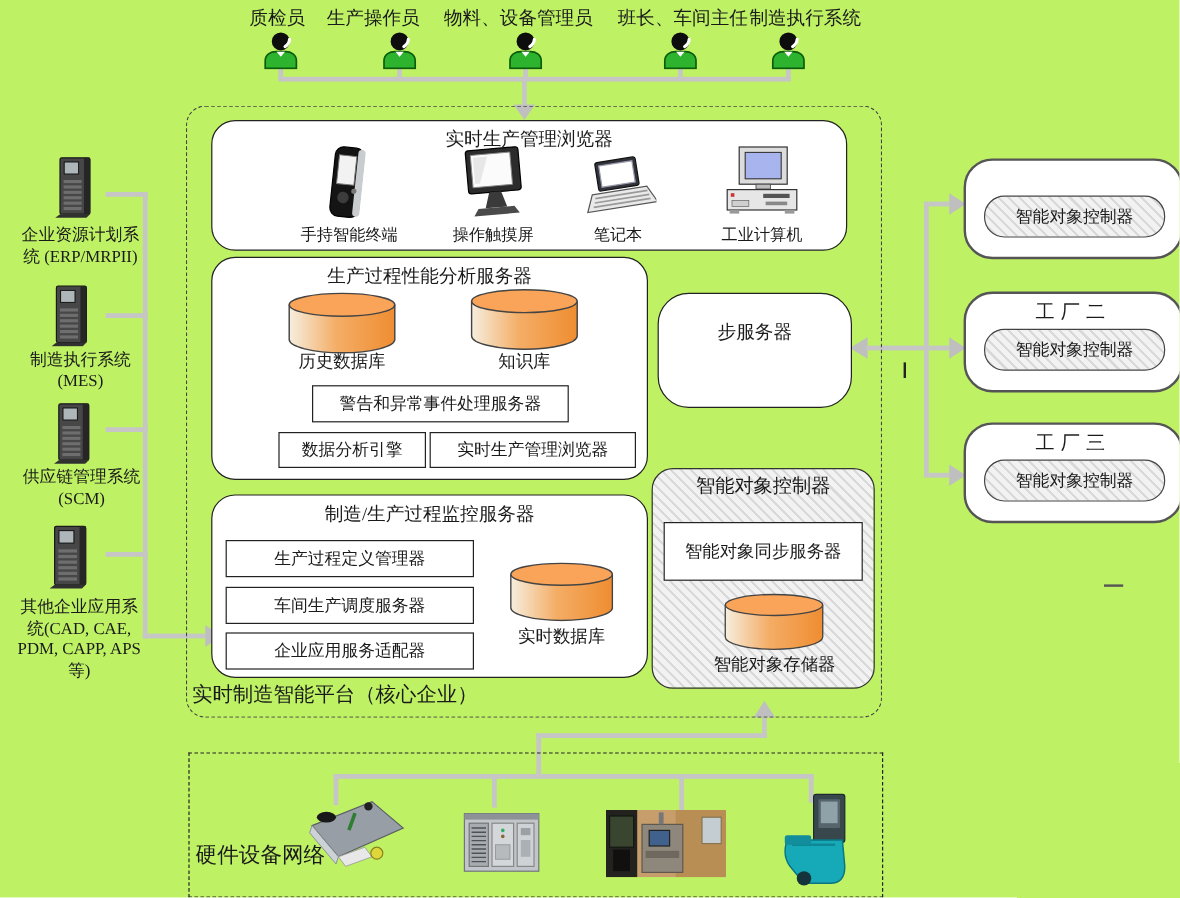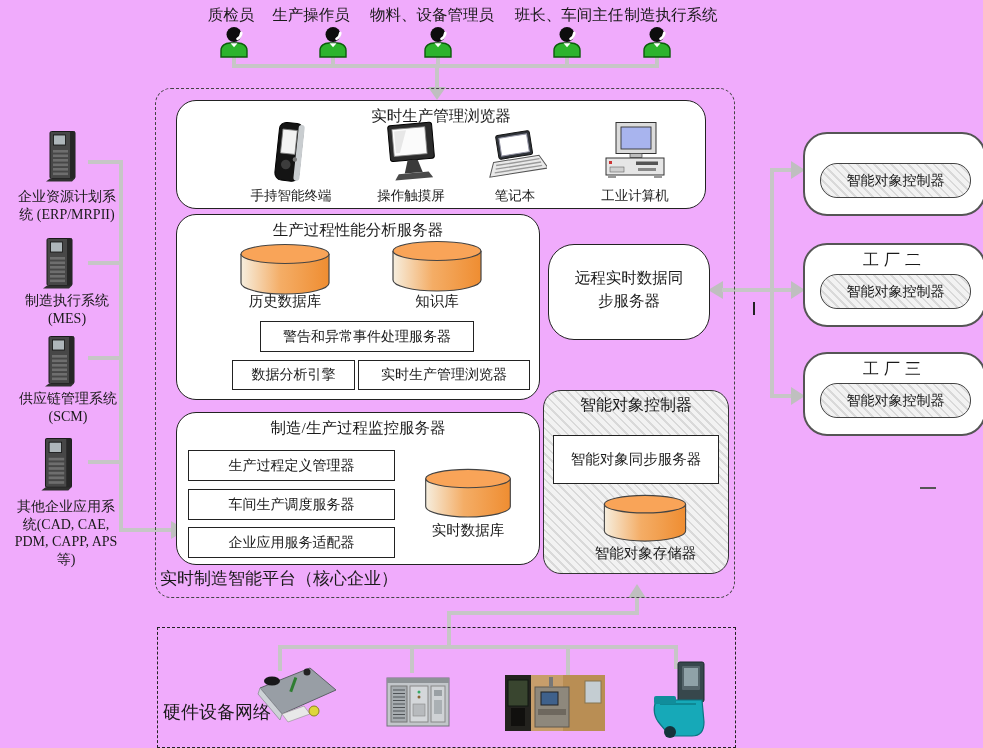--- a/index.html
+++ b/index.html
@@ -1,16 +1,16 @@
 <!DOCTYPE html>
 <html><head>
 <meta charset="utf-8">
 <style>
   html,body{margin:0;padding:0;background:#fff;}
-  #canvas{position:relative;width:983px;height:748px;background:#f0abfc;overflow:hidden;
+  #canvas{position:relative;width:983px;height:748px;background:#bef264;overflow:hidden;
           font-family:"Liberation Serif","DejaVu Serif",serif;color:#1a1a1a;}
   .abs{position:absolute;}
   .ln{position:absolute;background:#c6c6c6;}
   .arr{position:absolute;width:0;height:0;}
   .rbox{position:absolute;background:#fff;border:1.4px solid #222;border-radius:20px;}
   .sqbox{position:absolute;background:#fff;border:1.3px solid #222;display:flex;align-items:center;justify-content:center;font-size:14px;text-align:center;}
   .box-title{position:absolute;left:0;right:0;top:5px;text-align:center;font-size:15.5px;}
   .hatch{background:repeating-linear-gradient(45deg,#d9d9d9 0px,#d9d9d9 1.8px,#f2f2f2 1.8px,#f2f2f2 6px);}
   .cyl-label{position:absolute;text-align:center;font-size:14.5px;}
   .user-label{position:absolute;top:5px;width:160px;text-align:center;font-size:15.5px;}
@@ -272,21 +272,20 @@
   <div class="sqbox" style="left:188px;top:489px;width:205px;height:29px">车间生产调度服务器</div>
   <div class="sqbox" style="left:188px;top:527px;width:205px;height:29px">企业应用服务适配器</div>
   <svg class="abs" style="left:422px;top:468px" width="92" height="50" viewBox="0 0 94 52">
       <path d="M3 11 v29 c0 6 19.7 11 44 11 s44-5 44-11 V11" fill="url(#cylG)" stroke="#444" stroke-width="1.2"></path>
       <ellipse cx="47" cy="11" rx="44" ry="9.5" fill="#f9a458" stroke="#444" stroke-width="1.2"></ellipse>
     </svg>
   <div class="cyl-label" style="left:412px;top:521px;width:112px">实时数据库</div>
 
   <div class="rbox" style="left:548px;top:244px;width:160px;height:94px;border-radius:26px">
     <div style="position:absolute;left:0;right:0;top:21px;text-align:center;font-size:15.5px;line-height:23px">
-      <div>远程实时数据同</div>
       <div>步服务器</div>
     </div>
   </div>
 
   <div class="abs hatch" style="left:543px;top:390px;width:184px;height:182px;border:1.5px solid #333;border-radius:18px">
     <div class="box-title" style="top:4px;font-size:16px">智能对象控制器</div>
     <div style="position:absolute;left:9px;top:44px;width:164px;height:47px;background:#fff;border:1.3px solid #222;display:flex;align-items:center;justify-content:center;font-size:14.5px">智能对象同步服务器</div>
   </div>
   <svg class="abs" style="left:600px;top:494px" width="90" height="48" viewBox="0 0 94 52">
       <path d="M3 11 v29 c0 6 19.7 11 44 11 s44-5 44-11 V11" fill="url(#cylG)" stroke="#444" stroke-width="1.2"></path>

